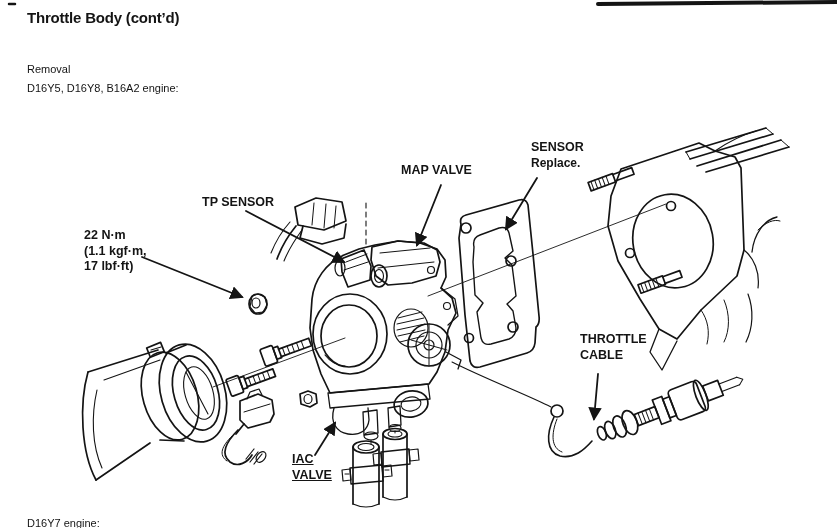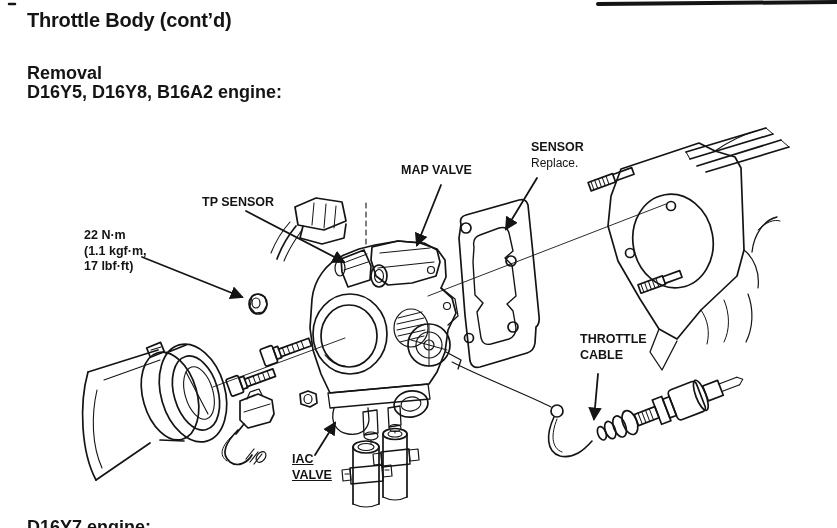--- a/index.html
+++ b/index.html
@@ -3,24 +3,24 @@
 <meta charset="utf-8">
 <style>
   html,body{margin:0;padding:0;}
   body{
     width:837px;height:528px;overflow:hidden;position:relative;
     background:#ffffff;
     font-family:"Liberation Sans", sans-serif;
     color:#141414;
   }
   .abs{position:absolute;white-space:nowrap;}
-  .title{font-size:20px;font-weight:bold;letter-spacing:-0.2px;}
-  .h2{font-size:18px;font-weight:bold;}
+  .title{font-size:15px;font-weight:bold;letter-spacing:-0.2px;}
+  .h2{font-size:11px;font-weight:normal;}
   .lbl{font-size:12.5px;font-weight:bold;line-height:15.5px;letter-spacing:0px;}
-  .lbl-normal{font-size:12px;font-weight:normal;line-height:15.5px;}
+  .lbl-normal{font-size:12px;font-weight:bold;line-height:15.5px;}
   svg{position:absolute;left:0;top:0;}
 </style>
 </head>
 <body>
 
 <svg viewBox="0 0 837 528" width="837" height="528">
   <defs>
     <marker id="arr" viewBox="0 0 10 10" refX="8.5" refY="5" markerWidth="7.5" markerHeight="7.5" orient="auto-start-reverse">
       <path d="M0 0 L10 5 L0 10 z" fill="#141414"></path>
     </marker>

